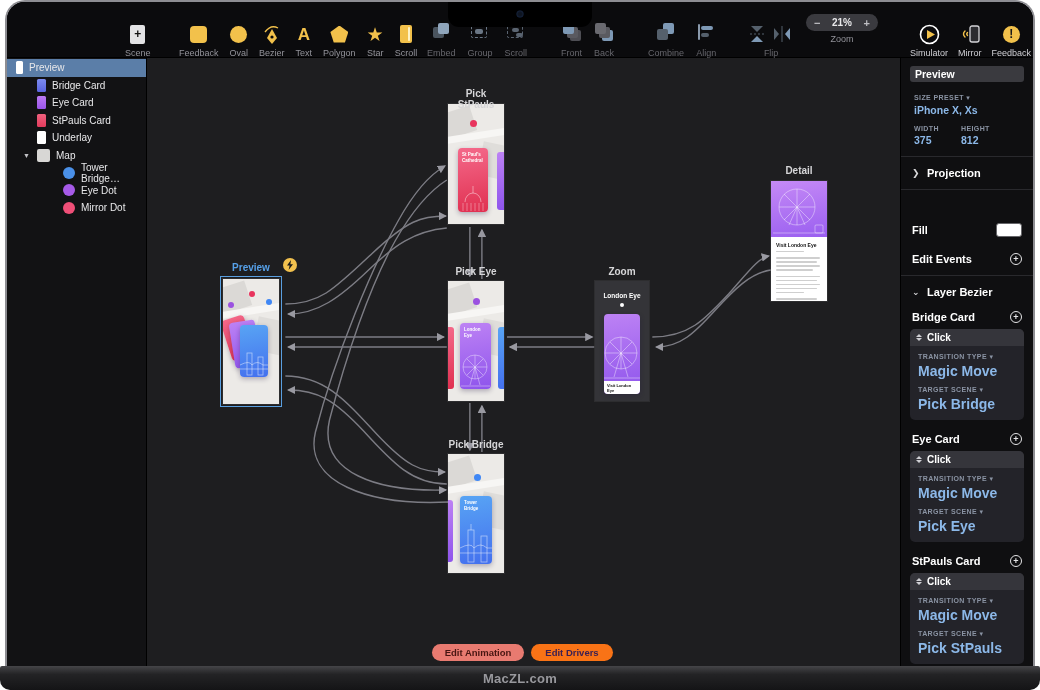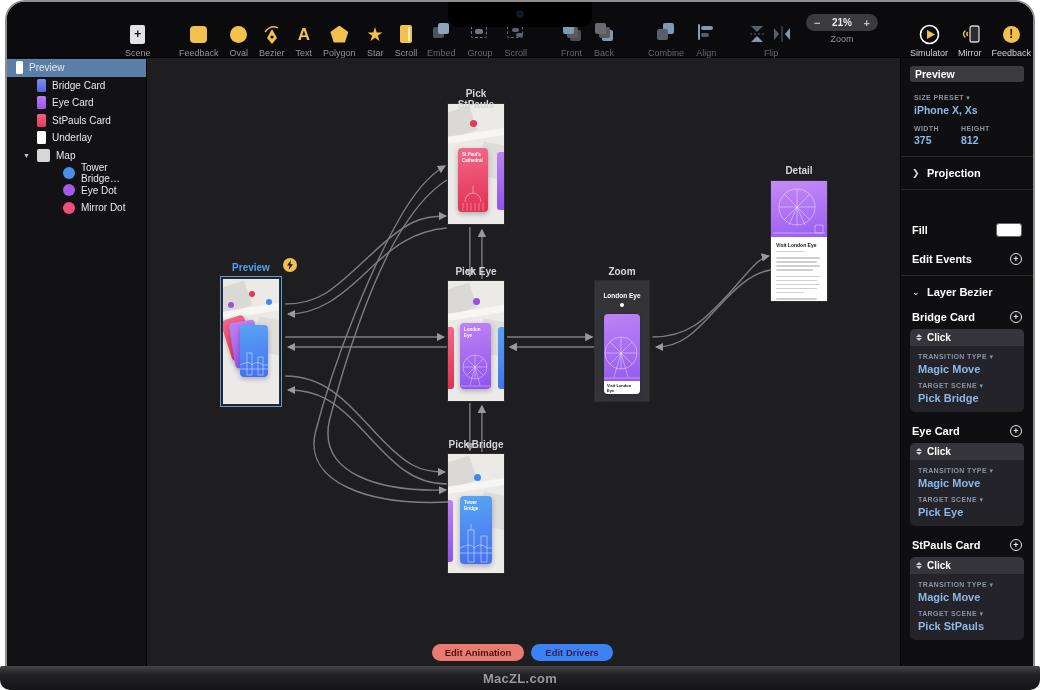--- a/index.html
+++ b/index.html
@@ -117,21 +117,21 @@
   .d-head { position:absolute; left:0; top:0; width:100%; height:56px;
     background:linear-gradient(170deg,#c58af6,#9a5ff0); }
   .d-body { position:absolute; left:0; top:56px; right:0; bottom:0; padding:5px 5px; }
   .d-body .ht { font-size:5px; font-weight:bold; color:#111; }
   .tl { height:1.5px; background:#cfcfcf; margin-top:2.5px; border-radius:1px; }
   .tl.w90{width:90%;} .tl.w95{width:95%;} .tl.w80{width:80%;} .tl.w60{width:60%;} .tl.sp{margin-top:5px;}
 
   .pill { position:absolute; height:17px; border-radius:9px; border:none; font-weight:bold; font-size:9.5px;
     display:flex; align-items:center; justify-content:center; z-index:6; font-family:inherit; }
   .pill.anim { background:#e87a70; color:#471511; }
-  .pill.driv { background:#3b82f6; color:#3c2052; }
+  .pill.driv { background:#f97316; color:#3c2052; }
 
   
   .inspector { width:133px; background:#0f0f11; border-left:1px solid #000; padding:8px 9px 8px 9px; flex:none;
     overflow:hidden; }
   .name-input { height:16px; background:#3a3a3f; border-radius:3px; color:#fff; font-size:10.5px;
     font-weight:bold; display:flex; align-items:center; padding-left:5px; }
   .tiny { font-size:7px; font-weight:bold; letter-spacing:.4px; color:#8a93a3; }
   .bluev { font-size:10.5px; font-weight:bold; color:#8cb8e8; margin-top:2px; }
   .preset { margin:12px 0 0 4px; }
   .dims { display:flex; gap:22px; margin:9px 0 0 4px; }
@@ -146,21 +146,21 @@
   .evhead { display:flex; justify-content:space-between; align-items:center; color:#fff;
     font-size:11px; font-weight:bold; padding:0 2px; }
   .evcard { margin-top:6px; background:#232329; border-radius:5px; padding-bottom:8px; }
   .trigrow { height:17px; background:#35353b; border-radius:5px 5px 0 0; display:flex; align-items:center;
     gap:5px; padding-left:6px; color:#fff; font-size:10px; font-weight:bold; }
   .stepper { display:flex; flex-direction:column; gap:1px; }
   .stepper i { width:0; height:0; border-left:3px solid transparent; border-right:3px solid transparent; }
   .stepper .up { border-bottom:3.5px solid #cfcfd4; }
   .stepper .dn { border-top:3.5px solid #cfcfd4; }
   .evbody { padding:7px 8px 0; }
-  .evbody .bluev { font-size:11px; }
+  .evbody .bluev { font-size:14px; }
   .mt7 { margin-top:7px; }
 </style>
 </head>
 <body>
 <div class="stage">
 
 <div class="laptop">
 <div class="screen">
 
   <div class="toolbar">

